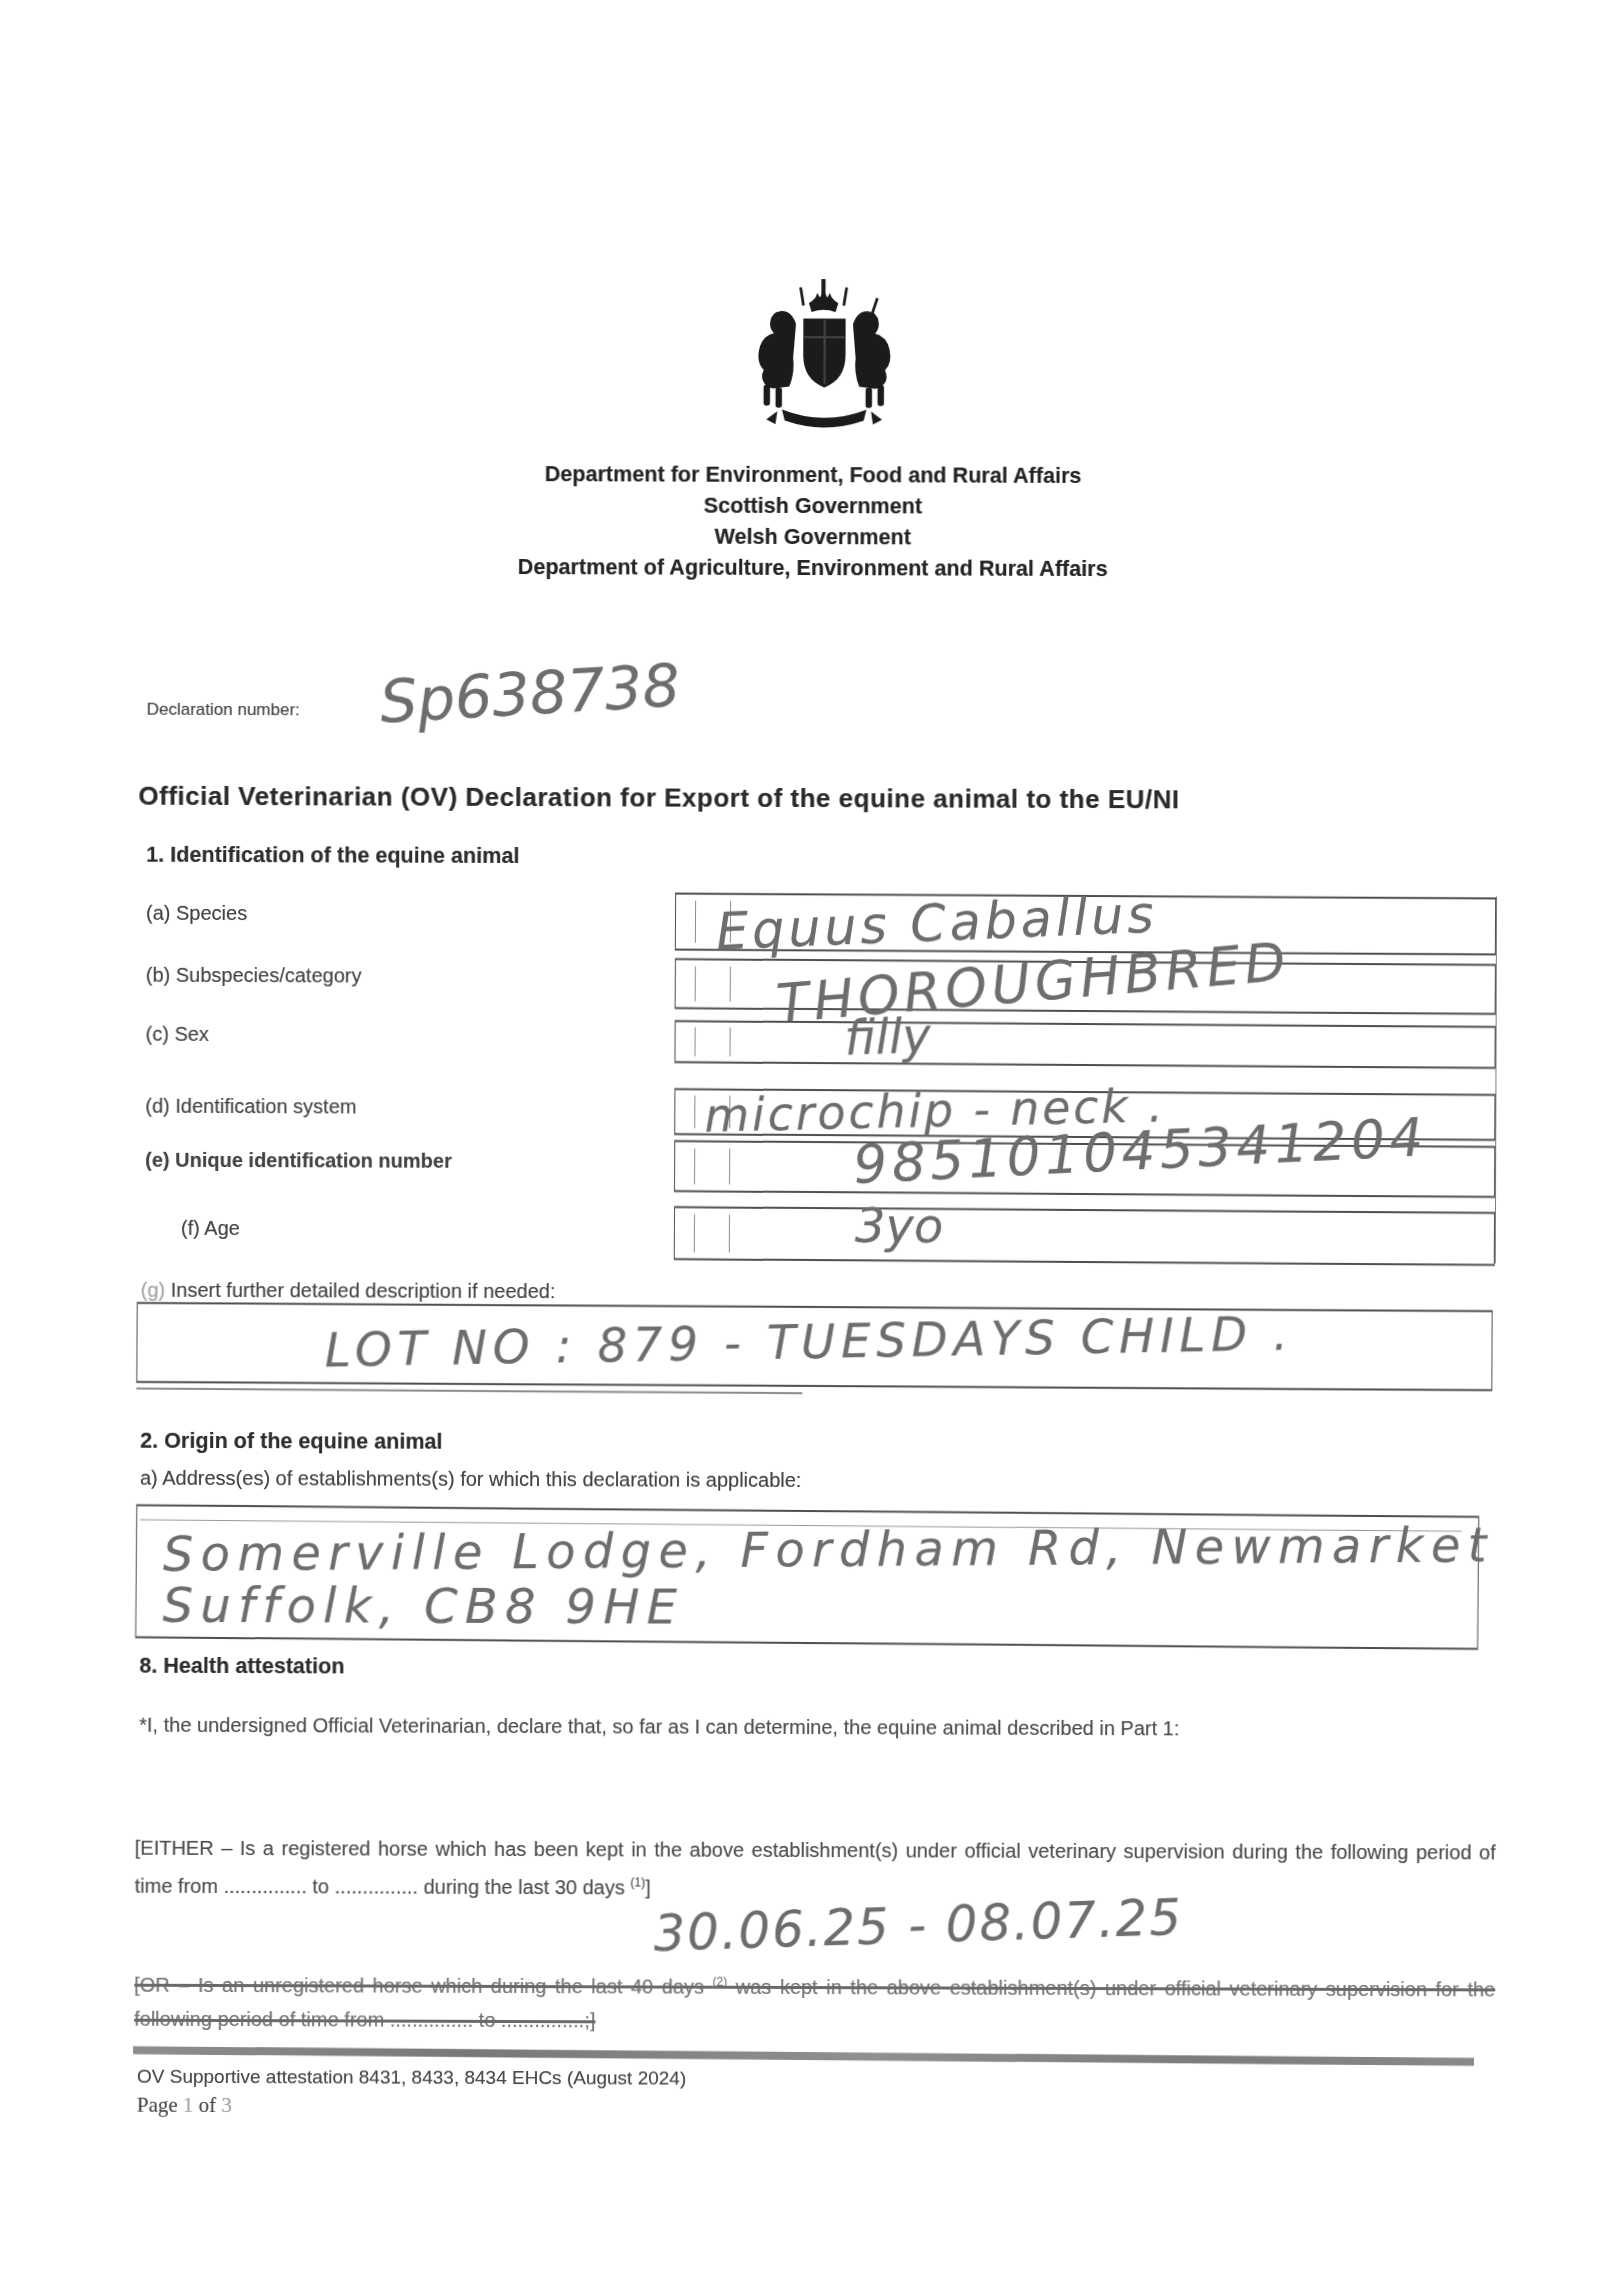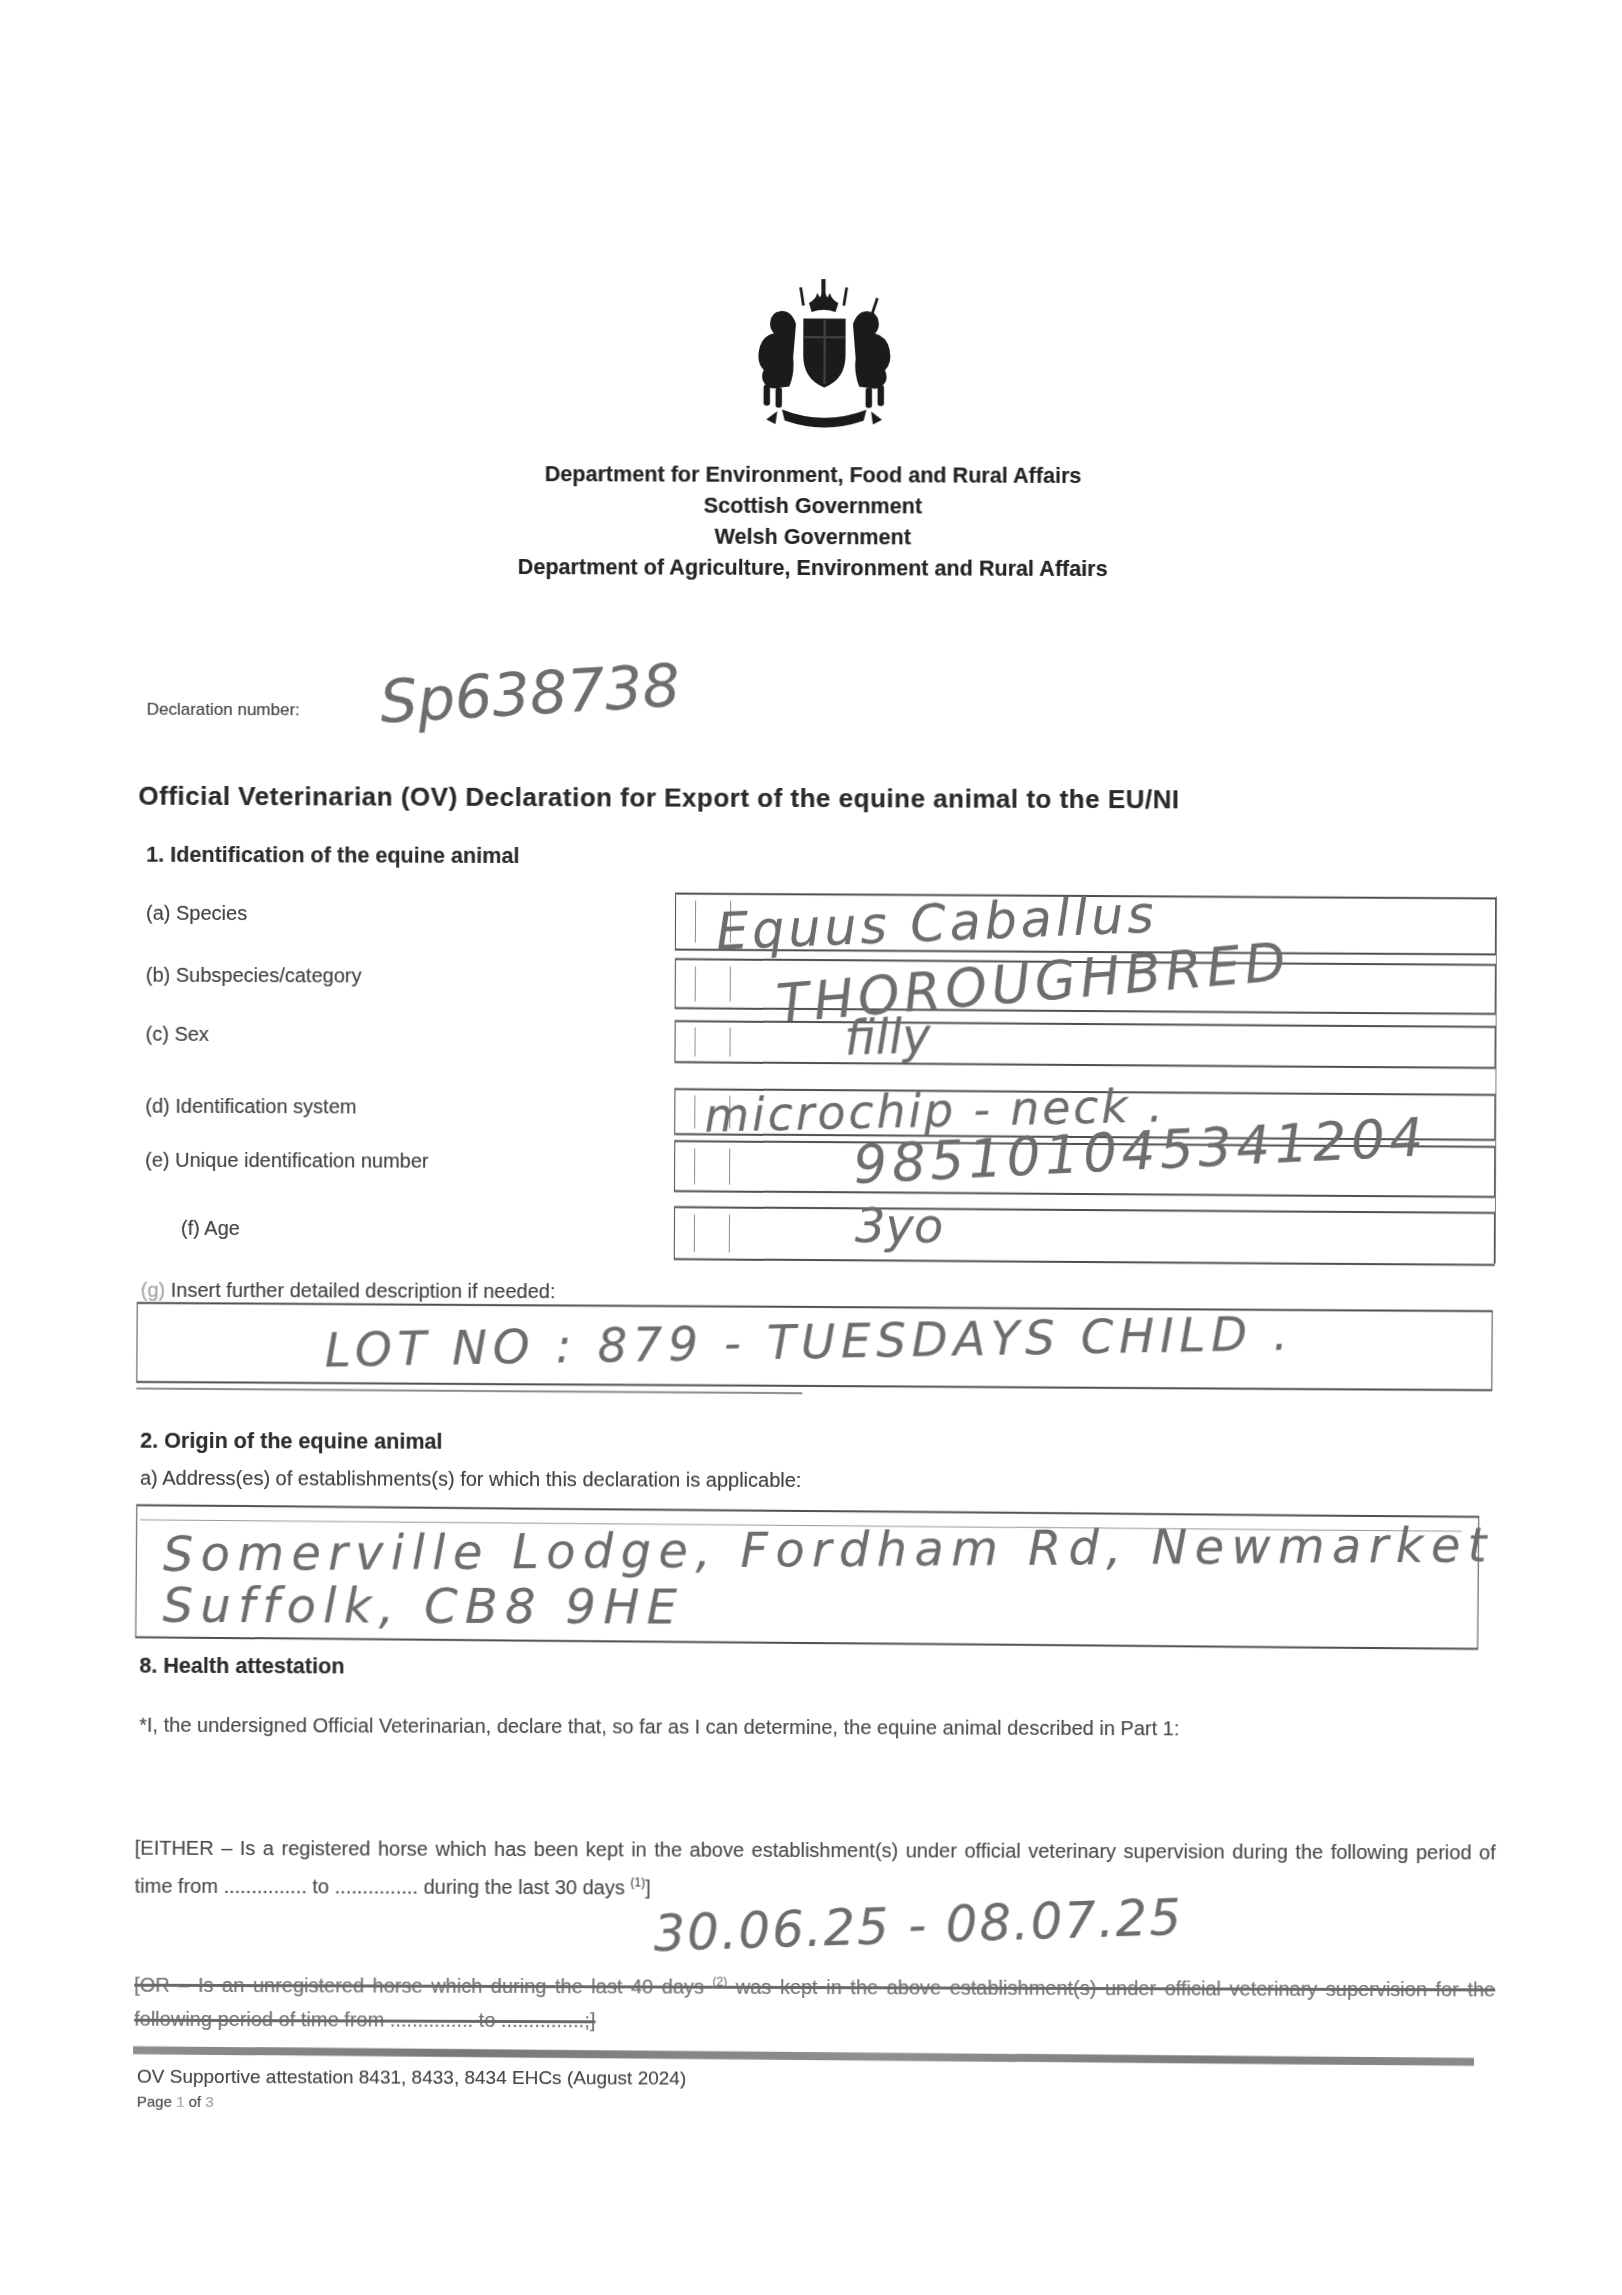--- a/index.html
+++ b/index.html
@@ -92,21 +92,21 @@
   </div>
   <div class="abs hw" style="left:845px;top:1008px;font-size:48px;transform:rotate(-2deg);">filly</div>
 
   <div class="abs label" style="left:146px;top:1097px;">(d) Identification system</div>
   <div class="fieldbox" style="left:675px;top:1090px;width:819px;height:43px;transform:rotate(0.2deg);">
     <span class="tick" style="left:19px;"></span>
     <span class="tick" style="left:54px;"></span>
   </div>
   <div class="abs hw" style="left:705px;top:1083px;font-size:46px;letter-spacing:2.8px;transform:rotate(-1.5deg);">microchip - neck .</div>
 
-  <div class="abs label" style="left:146px;top:1151px;">(e) Unique identification number</div>
+  <div class="abs label" style="left:146px;top:1151px;font-weight:bold;">(e) Unique identification number</div>
   <div class="fieldbox" style="left:675px;top:1142px;width:819px;height:48px;transform:rotate(0.2deg);">
     <span class="tick" style="left:19px;"></span>
     <span class="tick" style="left:54px;"></span>
   </div>
   <div class="abs hw" style="left:854px;top:1119px;font-size:53px;letter-spacing:4.6px;transform:rotate(-3deg);">985101045341204</div>
 
   <div class="abs label" style="left:146px;top:1219px;margin-left:36px;">(f) Age</div>
   <div class="fieldbox" style="left:675px;top:1208px;width:819px;height:50px;transform:rotate(0.2deg);">
     <span class="tick" style="left:19px;"></span>
     <span class="tick" style="left:54px;"></span>
@@ -139,19 +139,19 @@
   </div>
 
   <div class="abs hw" style="left:657px;top:1896px;font-size:50px;letter-spacing:1.8px;transform:rotate(-2deg);">30.06.25 - 08.07.25</div>
 
   <div class="abs para struck" style="left:138px;top:1965px;width:1361px;line-height:34px;">
     <span>[OR – Is an unregistered horse which during the last 40 days </span><span class="sup">(2)</span><span> was kept in the above establishment(s) under official veterinary supervision for the following period of time from ............... to ...............;]</span>
   </div>
 
   <div class="abs divider" style="left:137px;top:2052px;width:1341px;height:7.8px;transform:rotate(0.3deg);"></div>
   <div class="abs label" style="left:141px;top:2068px;font-size:19px;color:#474747;">OV Supportive attestation 8431, 8433, 8434 EHCs (August 2024)</div>
-  <div class="abs label" style="left:141px;top:2095px;font-size:15px;color:#474747;">
+  <div class="abs label" style="left:141px;top:2095px;font-size:21px;color:#474747;font-family:Liberation Serif, serif;">
     <span>Page </span><span class="gray">1</span><span> of </span><span class="gray">3</span>
   </div>
 
 </div>
 </div>
 
 
 </body></html>

